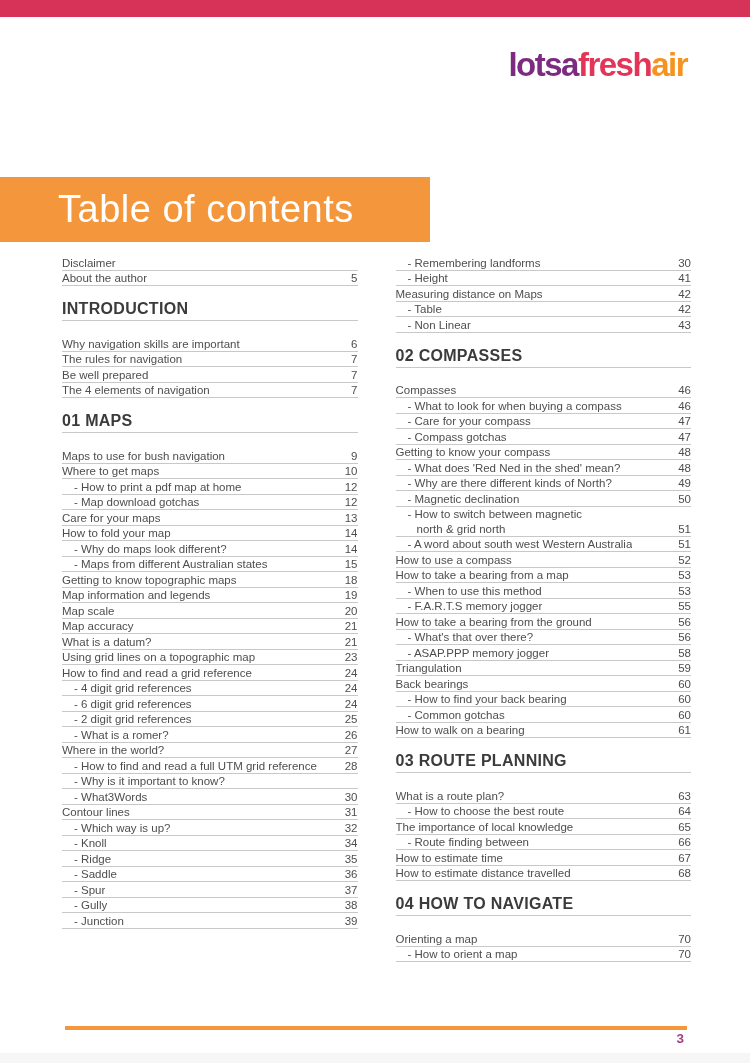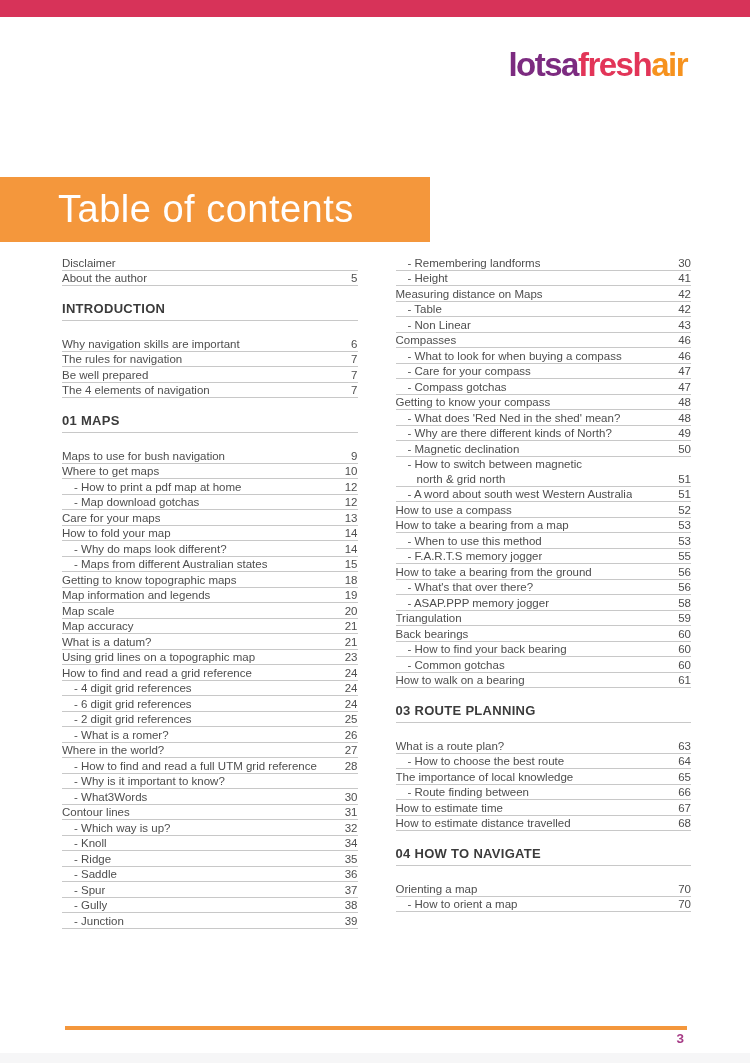--- a/index.html
+++ b/index.html
@@ -10,21 +10,21 @@
   .top-bar { position:absolute; top:0; left:0; width:750px; height:17px; background:var(--pink,#d73359); }
 
   .logo { position:absolute; top:46px; right:63px; font-size:33px; font-weight:bold; letter-spacing:-1.5px; white-space:nowrap;margin-left:36px; }
 
   .banner { position:absolute; top:177px; left:0; width:430px; height:65px; background:var(--orange,#f4973c); }
   .banner-title { display:block; padding-left:58px; line-height:64px; font-size:38px; font-weight:normal; color:#ffffff; letter-spacing:0.5px; }
 
   .content { position:absolute; top:255px; left:62px; width:629px; display:flex; gap:38px; }
   .col { width:303px; }
 
-  .toc-header { font-size:13px; font-weight:bold; color:var(--hdr,#3b3b3b); letter-spacing:0.3px;
+  .toc-header { font-size:16px; font-weight:bold; color:var(--hdr,#3b3b3b); letter-spacing:0.3px;
                 line-height:13px; padding-bottom:5px; border-bottom:1px solid var(--grey,#c8c8c8);
                 margin:16px 0 15px 0; }
   .toc-section:first-child .toc-header { margin-top:0; }
 
   .toc-entry { display:flex; justify-content:space-between; align-items:flex-end;
                font-size:11.5px; line-height:12px; color:var(--txt,#4e4e4e);
                padding:1.5px 0 1px 0; border-bottom:1px solid var(--grey,#c8c8c8); }
   .toc-entry.noline { border-bottom:none; }
   .toc-entry .label { white-space:nowrap; overflow:hidden; }
   .toc-entry.ind1 .label { padding-left:12px; }
@@ -223,20 +223,21 @@
           <div class="toc-entry ind1">
             <span class="label">- Table</span>
             <span class="pnum">42</span>
           </div>
           <div class="toc-entry ind1">
             <span class="label">- Non Linear</span>
             <span class="pnum">43</span>
           </div>
         </div>
         <div class="toc-section">
+          <div class="toc-header">02 COMPASSES</div>
           <div class="toc-entry">
             <span class="label">Compasses</span>
             <span class="pnum">46</span>
           </div>
           <div class="toc-entry ind1">
             <span class="label">- What to look for when buying a compass</span>
             <span class="pnum">46</span>
           </div>
           <div class="toc-entry ind1">
             <span class="label">- Care for your compass</span>

